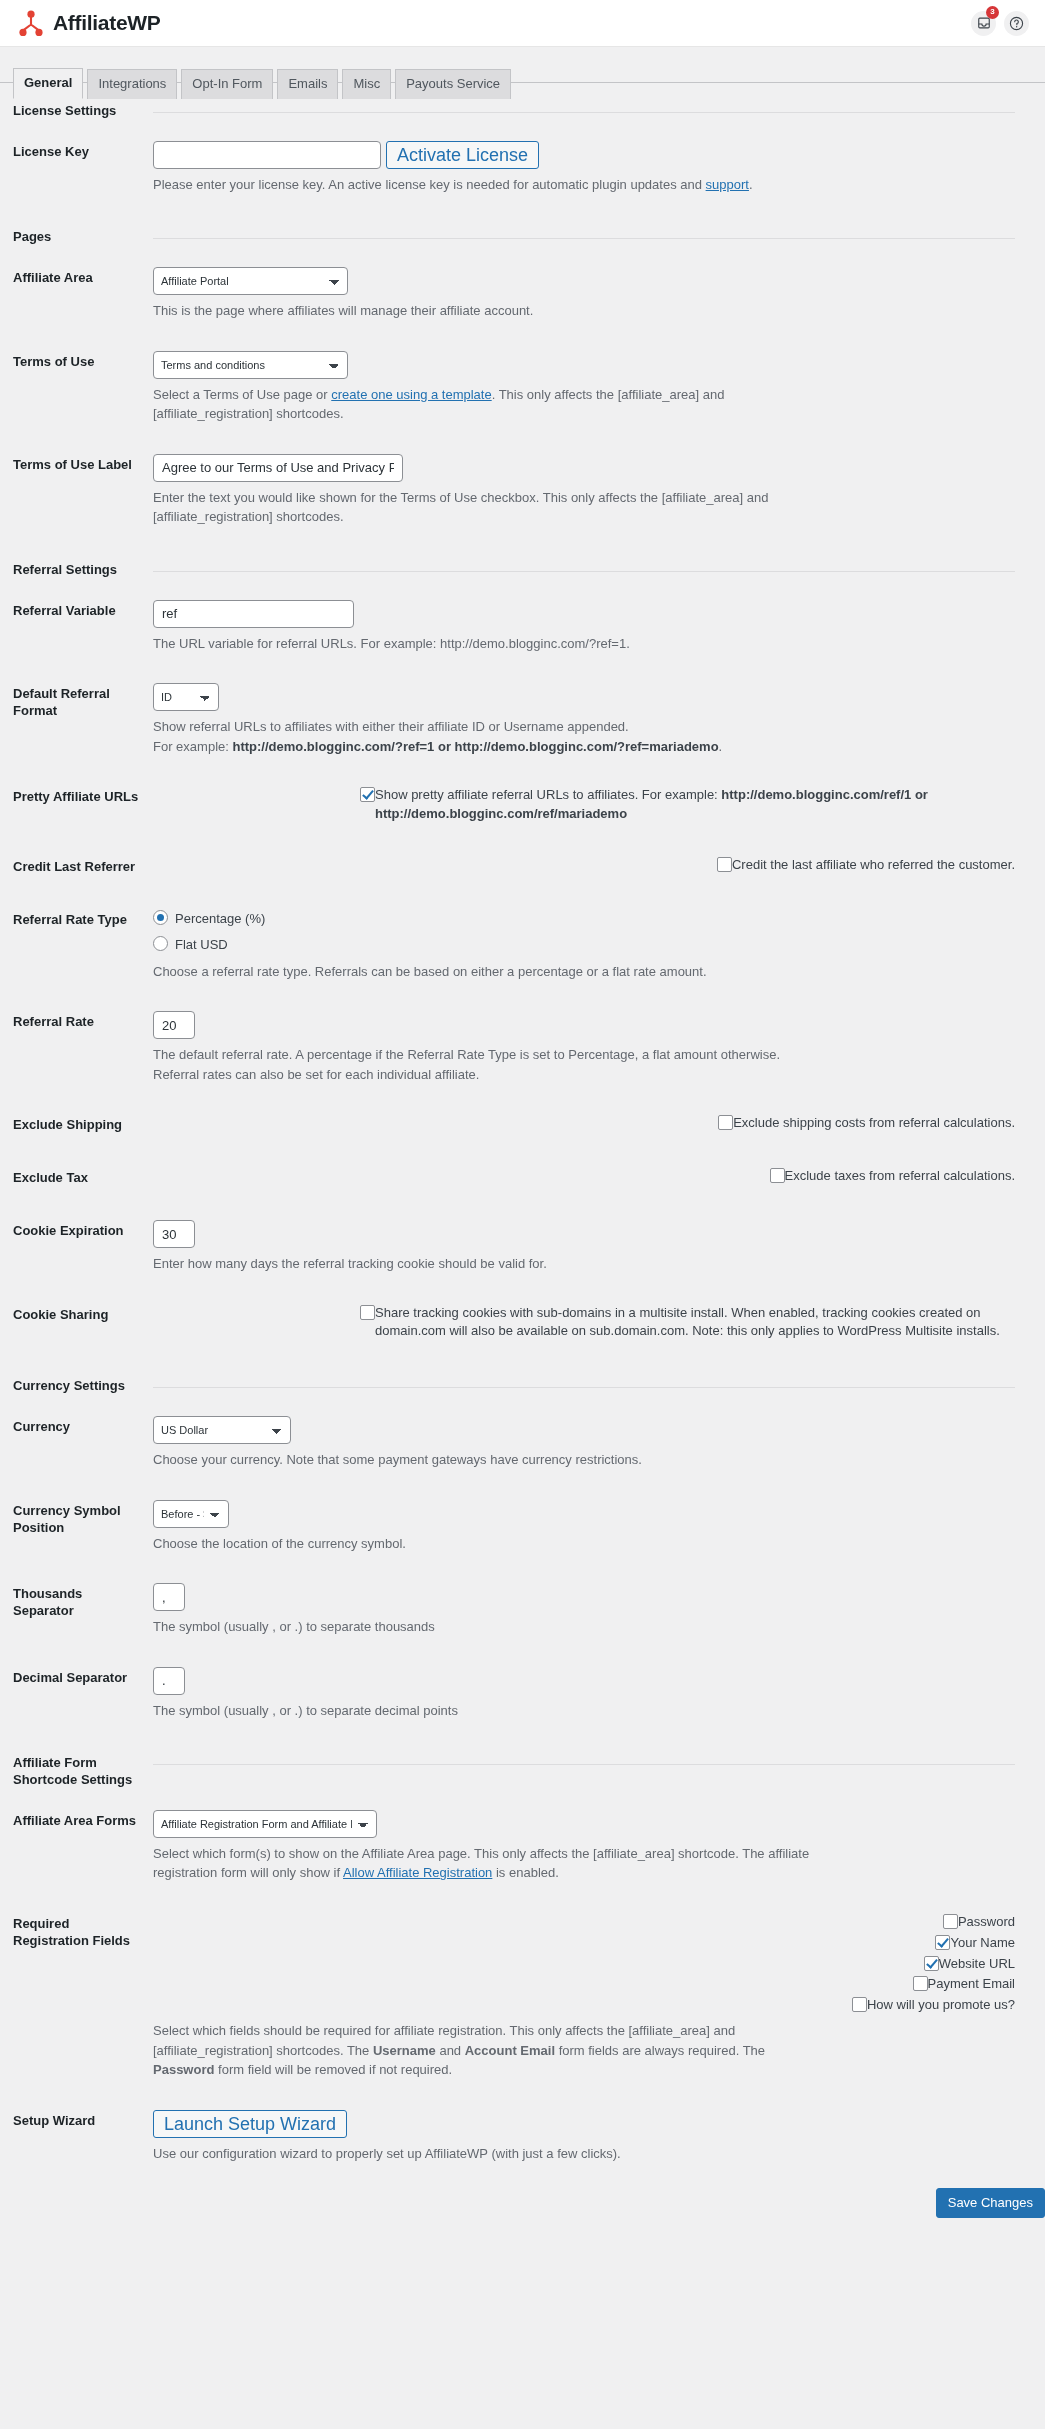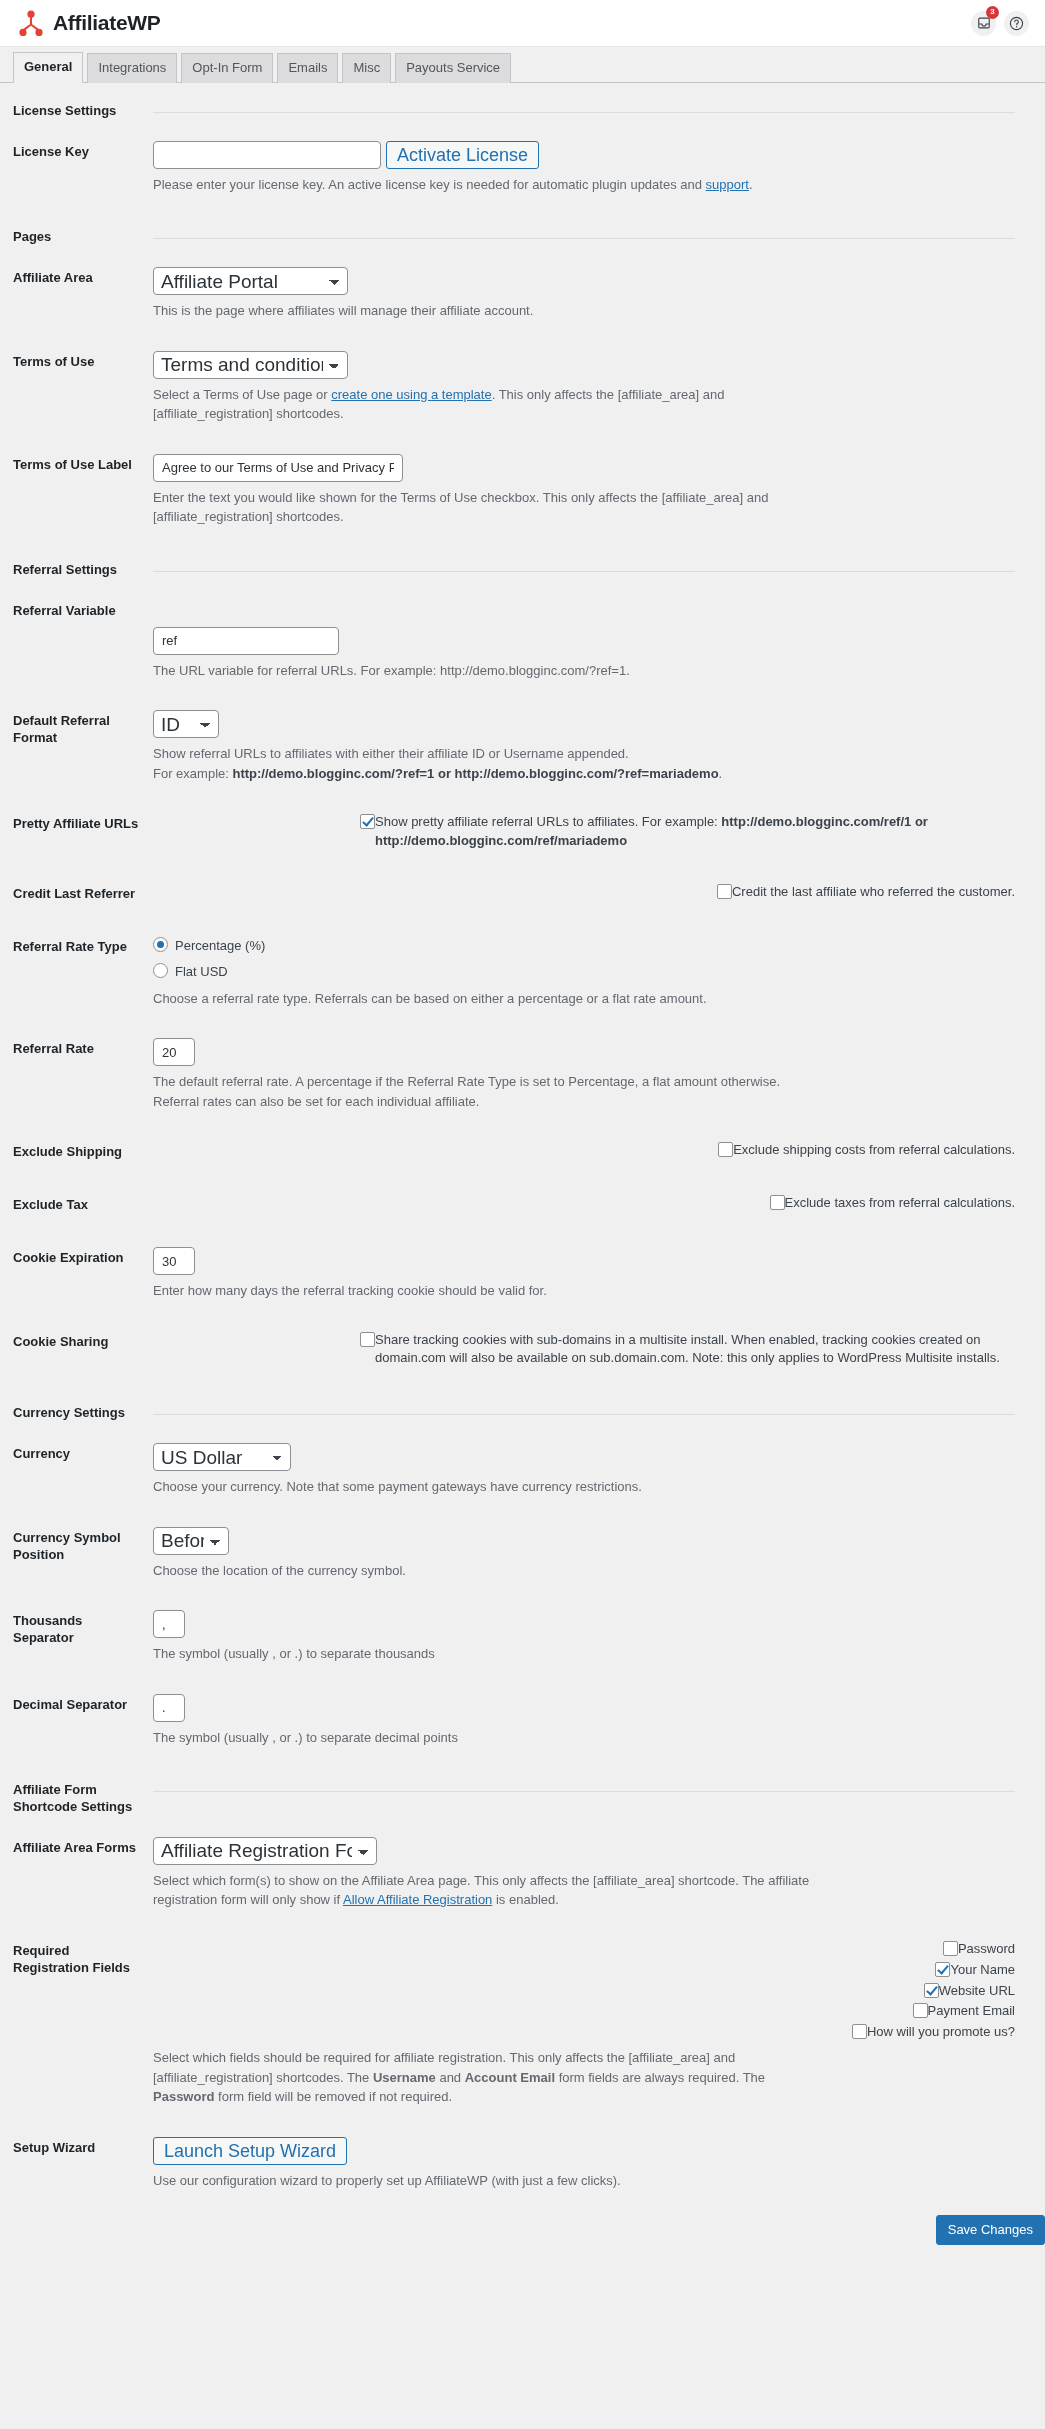--- a/index.html
+++ b/index.html
@@ -74,21 +74,21 @@
     border:1px solid #c3c4c7;
     border-bottom:none;
     background:#dcdcde;
     color:#50575e;
     padding:5px 10px 6px;
     margin-right:4px;
     font-size:13px;
     line-height:1.4;
     cursor:pointer;
     position:relative;
-    top:1px;
+    top:17px;
   }
   .tab.active {
     background:#f0f0f1;
     color:#1d2327;
     font-weight:600;
     border-bottom:1px solid #f0f0f1;
   }
 
   
   .content { padding:0 20px 0 13px; }
@@ -134,30 +134,30 @@
     border-radius:4px;
     background:#fff;
     color:#2c3338;
     padding:3px 8px;
     font-size:13px;
     font-family:"Liberation Sans", sans-serif;
     height:28px;
     box-shadow:0 0 0 transparent;
   }
   .w-license { width:228px; }
-  .w-regular { width:186px;margin-top:27px; }
+  .w-regular { width:201px; }
   .w-small { width:42px; }
   .w-tiny { width:32px; }
 
   select.sel {
     border:1px solid #8c8f94;
     border-radius:4px;
     background:#fff;
     color:#2c3338;
-    font-size:19px;
+    font-size:11px;
     font-family:"Liberation Sans", sans-serif;
     height:28px;
     padding:0 24px 0 7px;
     -webkit-appearance:none;
     appearance:none;
     background-image:
       linear-gradient(45deg, transparent 50%, #3c434a 50%),
       linear-gradient(135deg, #3c434a 50%, transparent 50%);
     background-position:
       calc(100% - 13px) 12px,

